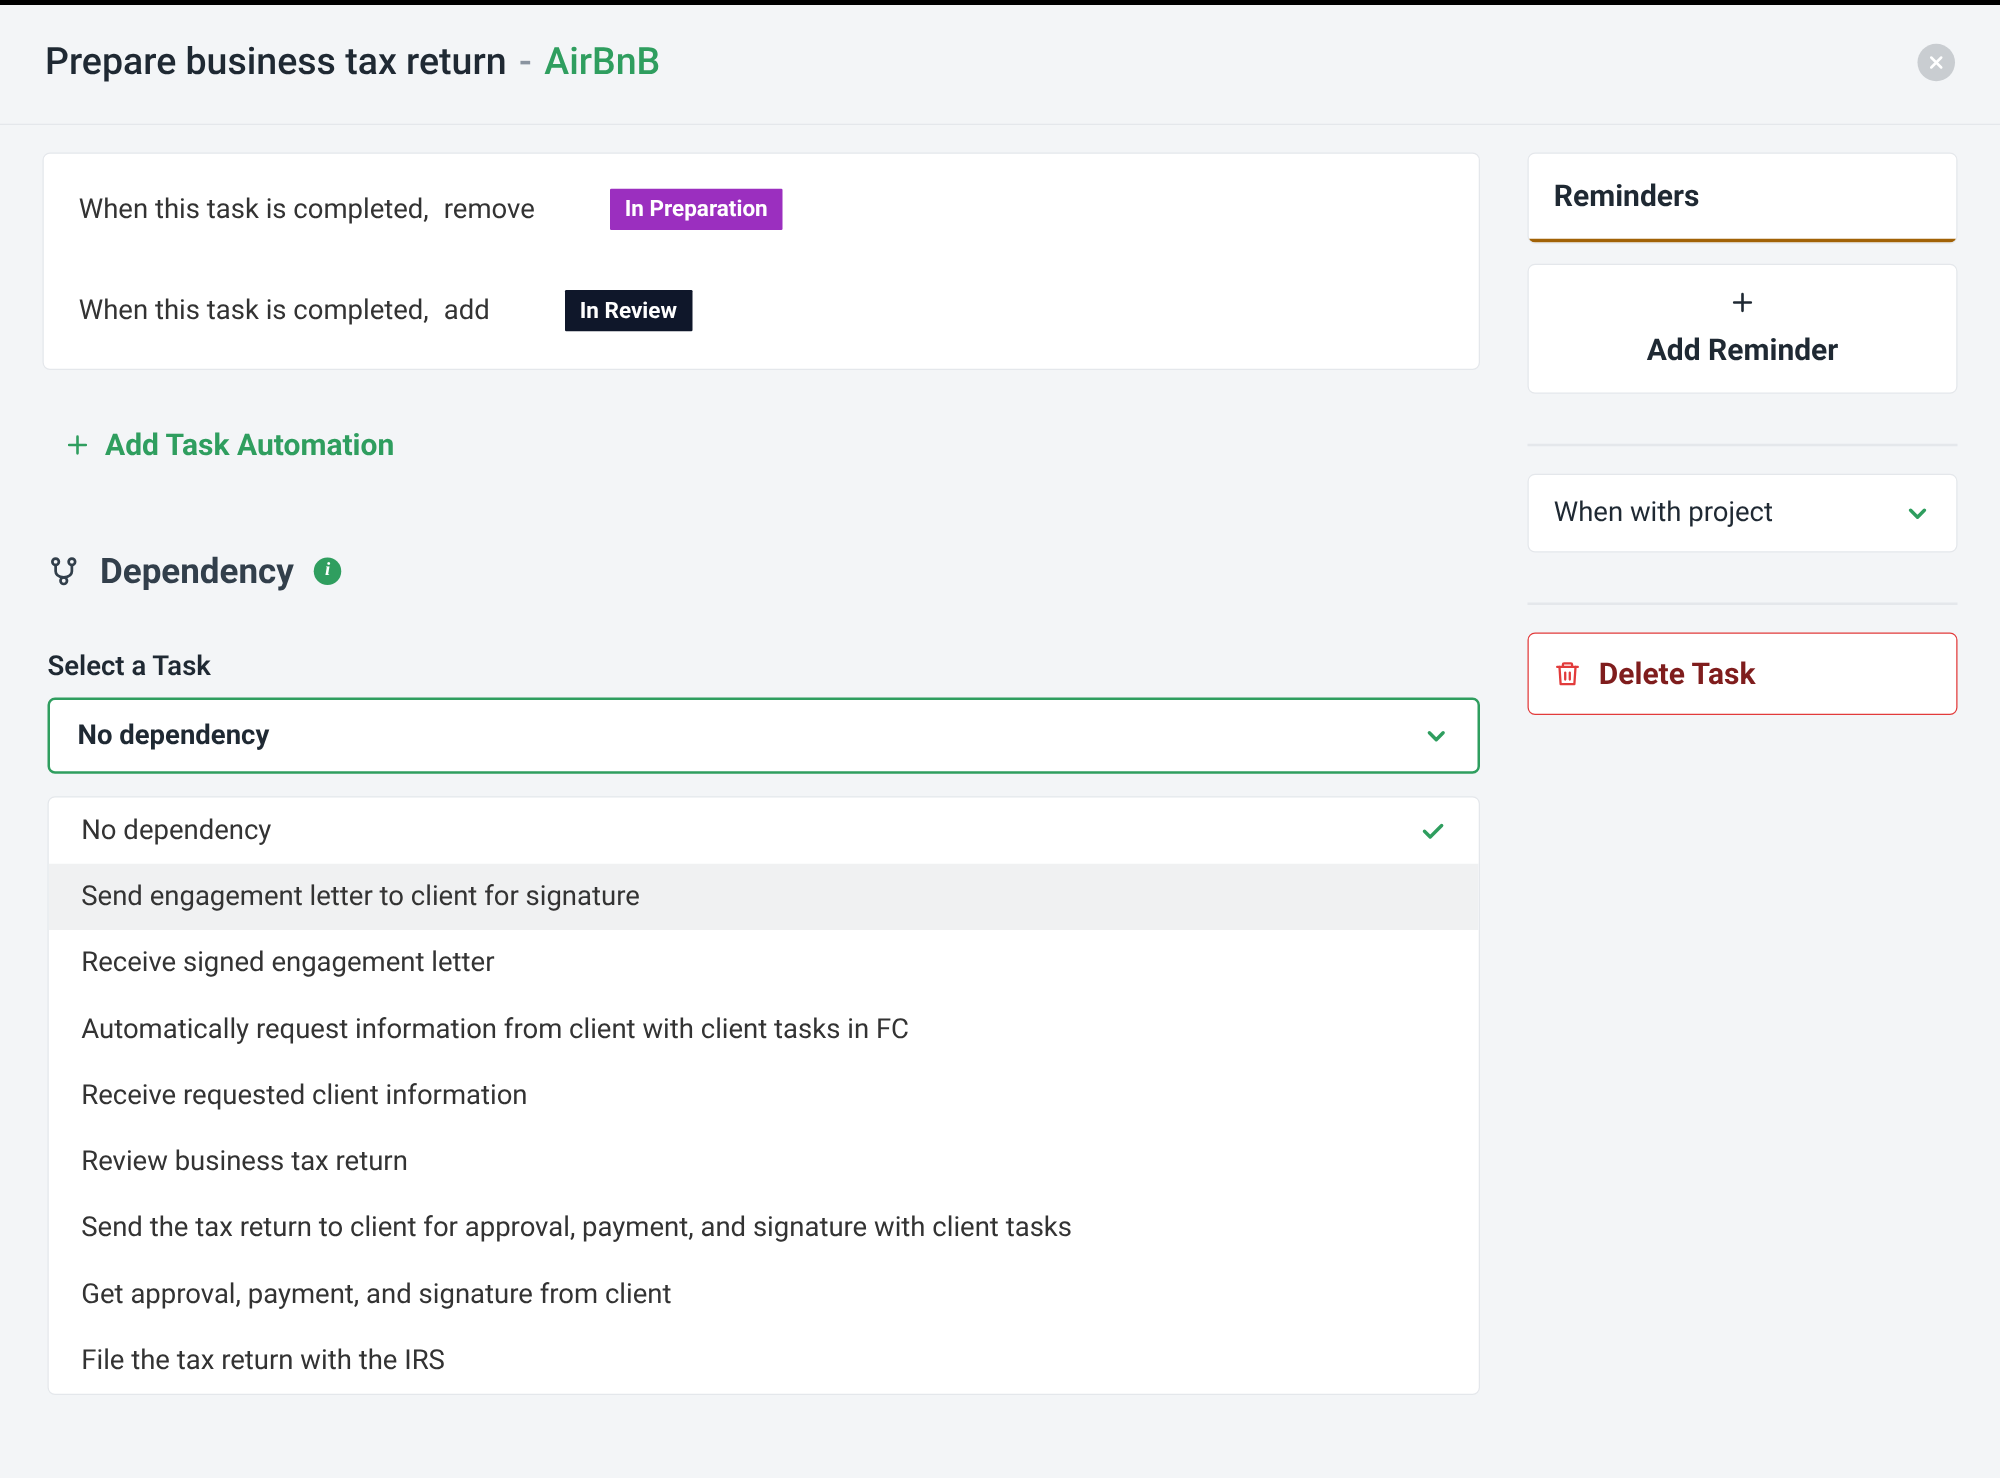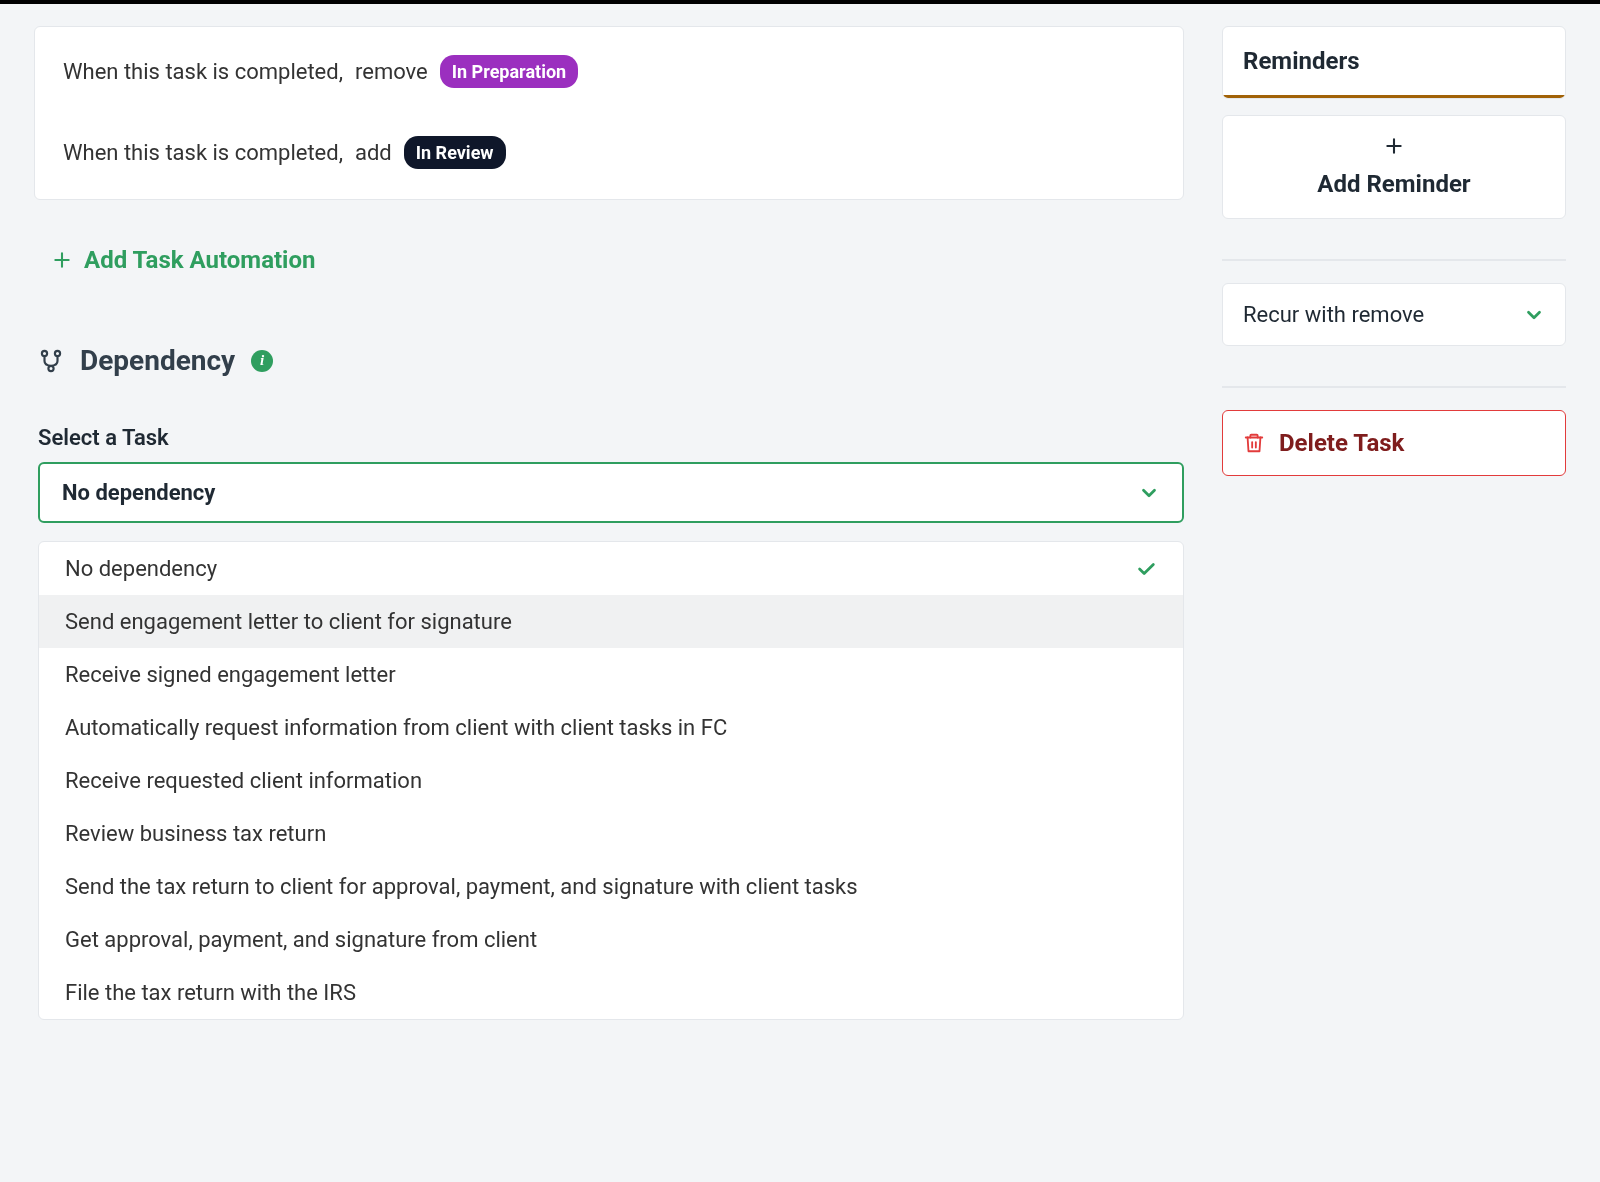--- a/index.html
+++ b/index.html
@@ -65,22 +65,23 @@
     gap: 12px;
     font-size: 22px;
     color: #333;
   }
   .automation-line + .automation-line { margin-top: 48px; }
   .tag {
     font-size: 18px;
     font-weight: 700;
     color: #fff;
     padding: 6px 12px;
-    border-radius: 14px;
+    border-radius: 1px;
     display: inline-block;
+    margin-left: 48px;
   }
   .tag-purple { background: #9b2fbf; }
   .tag-indigo { background: #0f172a; }
 
   .add-automation {
     display: flex;
     align-items: center;
     gap: 12px;
     color: #2f9e5f;
     font-size: 24px;
@@ -190,20 +191,32 @@
     cursor: pointer;
   }
   .trash-icon { width: 22px; height: 22px; color: #e23b3b; }
   svg { display: block; }
 </style>
 </head>
 <body>
 
 <div class="canvas">
 
+  <div class="header">
+    <div class="header-title">
+      <span class="task-name">Prepare business tax return</span>
+      <span class="dash">-</span>
+      <span class="client-name">AirBnB</span>
+    </div>
+    <div class="close-btn">
+      <svg viewBox="0 0 24 24" width="16" height="16" fill="none" stroke="currentColor" stroke-width="3" stroke-linecap="round">
+          <path d="M6 6 L18 18 M6 18 L18 6"></path>
+        </svg>
+    </div>
+  </div>
 
   <div class="body">
 
     <div class="main-col">
 
       <div class="automation-box">
         <div id="automation-lines">
             <div class="automation-line">
               <span>When this task is completed,</span>
               <span> remove</span>
@@ -290,21 +303,21 @@
       <div class="add-reminder">
         <svg viewBox="0 0 24 24" width="20" height="20" fill="none" stroke="#1f2933" stroke-width="2.5" stroke-linecap="round">
             <path d="M12 4 V20 M4 12 H20"></path>
           </svg>
         <span>Add Reminder</span>
       </div>
 
       <div class="divider"></div>
 
       <div class="recur-select">
-        <span>Recur with remove</span>
+        <span>When with project</span>
         <svg class="chev" viewBox="0 0 24 24" width="20" height="20" fill="none" stroke="currentColor" stroke-width="3" stroke-linecap="round" stroke-linejoin="round">
             <path d="M6 9 L12 15 L18 9"></path>
           </svg>
       </div>
 
       <div class="divider"></div>
 
       <div class="delete-btn">
         <svg class="trash-icon" viewBox="0 0 24 24" width="22" height="22" fill="none" stroke="currentColor" stroke-width="2" stroke-linecap="round" stroke-linejoin="round">
           <path d="M3 6 H21"></path>

